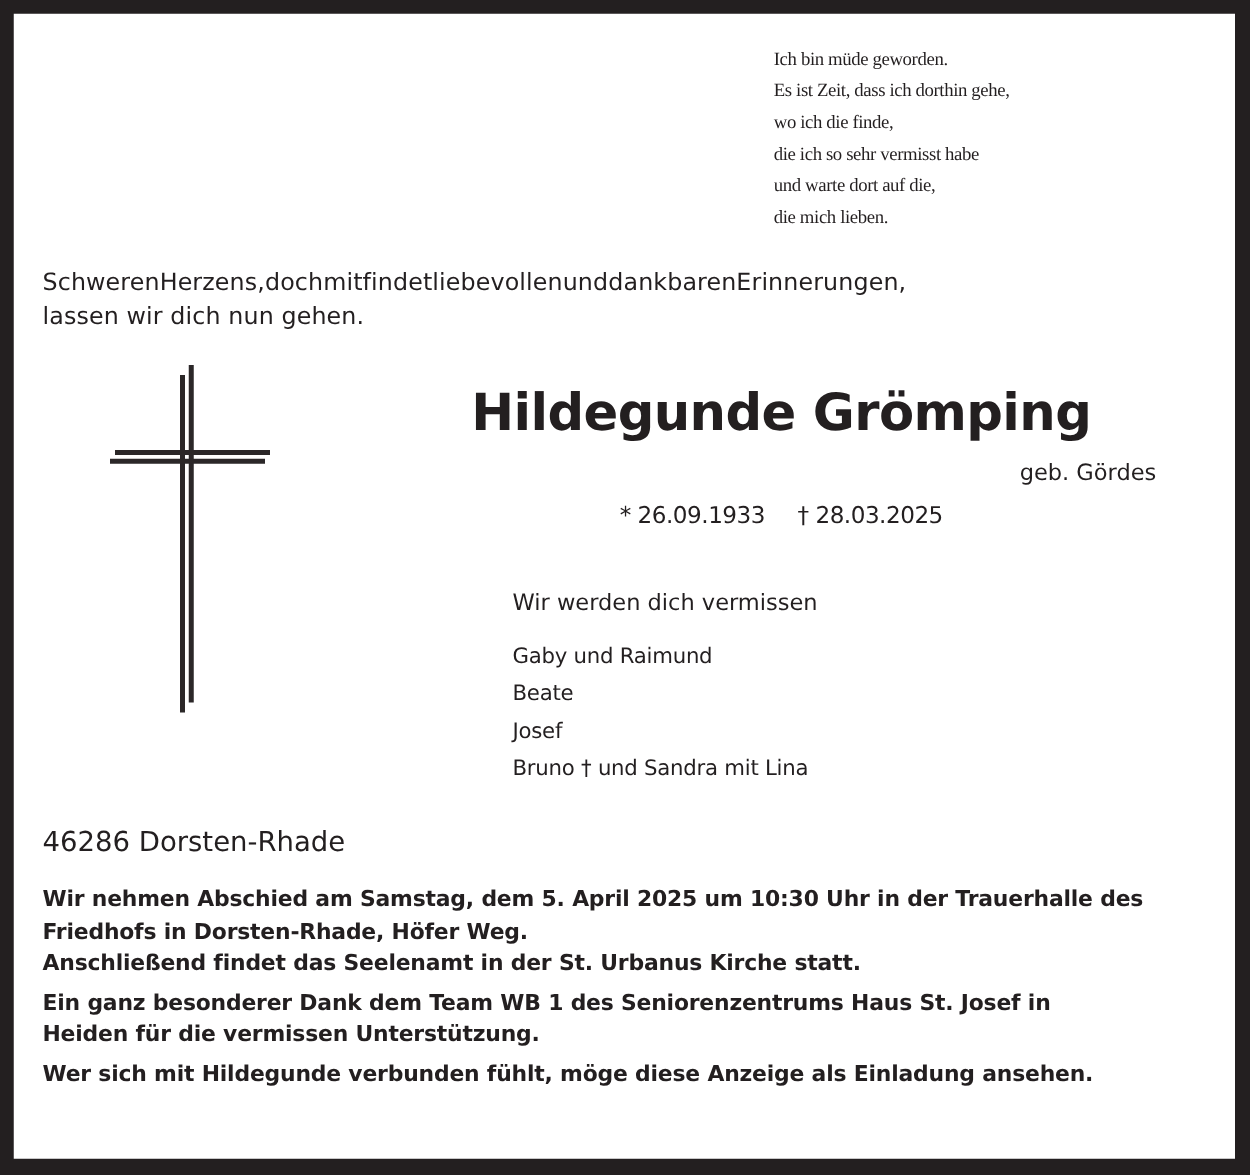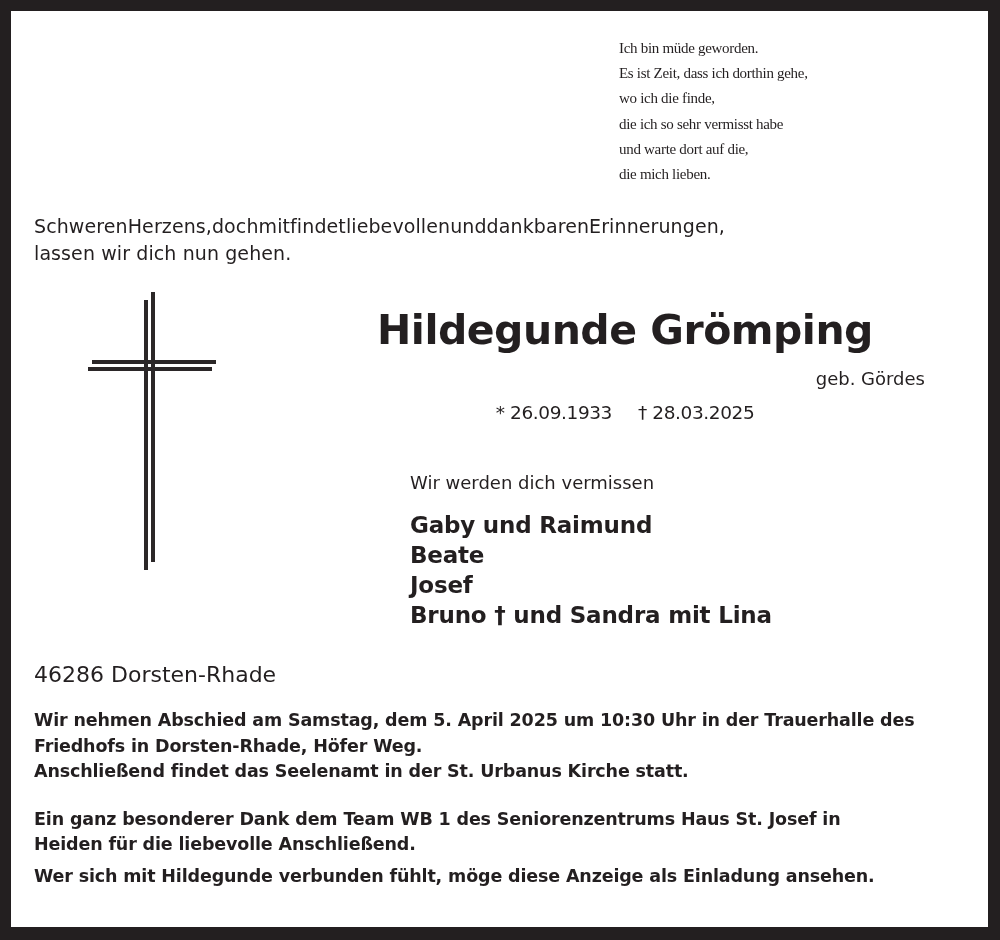--- a/index.html
+++ b/index.html
@@ -50,21 +50,21 @@
       font-size: 18.5px; line-height: 26px;
       letter-spacing: -0.4px;
     }
     .dates .sep { display: inline-block; width: 26px; }
     .miss {
       left: 410px; top: 470px;
       font-size: 18px; line-height: 26px;
     }
     .family {
       left: 410px; top: 510px;
-      font-size: 23px; font-weight: bold;
+      font-size: 17px; font-weight: normal;
       line-height: 30px;
       letter-spacing: -0.2px;
     }
     .family div { white-space: nowrap; }
     .place {
       left: 34px; top: 662px;
       font-size: 22px; line-height: 26px;
     }
     .info {
       left: 34px; top: 708px;
@@ -129,18 +129,18 @@
 </div>
 
 <div class="abs place">46286 Dorsten-Rhade</div>
 
 <div class="abs info">
   <p class="tight">
     <span>Wir nehmen Abschied am Samstag, dem 5. April 2025 um 10:30 Uhr in der Trauerhalle des</span><br>
     <span>Friedhofs in Dorsten-Rhade, Höfer Weg.</span><br>
     <span>Anschließend findet das Seelenamt in der St. Urbanus Kirche statt.</span>
   </p>
-  <p style="margin-top:22px;">
+  <p style="margin-top:6px;">
     <span>Ein ganz besonderer Dank dem Team WB 1 des Seniorenzentrums Haus St. Josef in</span><br>
-    <span>Heiden für die liebevolle Anschließend.</span>
+    <span>Heiden für die vermissen Unterstützung.</span>
   </p>
   <p>Wer sich mit Hildegunde verbunden fühlt, möge diese Anzeige als Einladung ansehen.</p>
 </div>
 
 </body></html>

